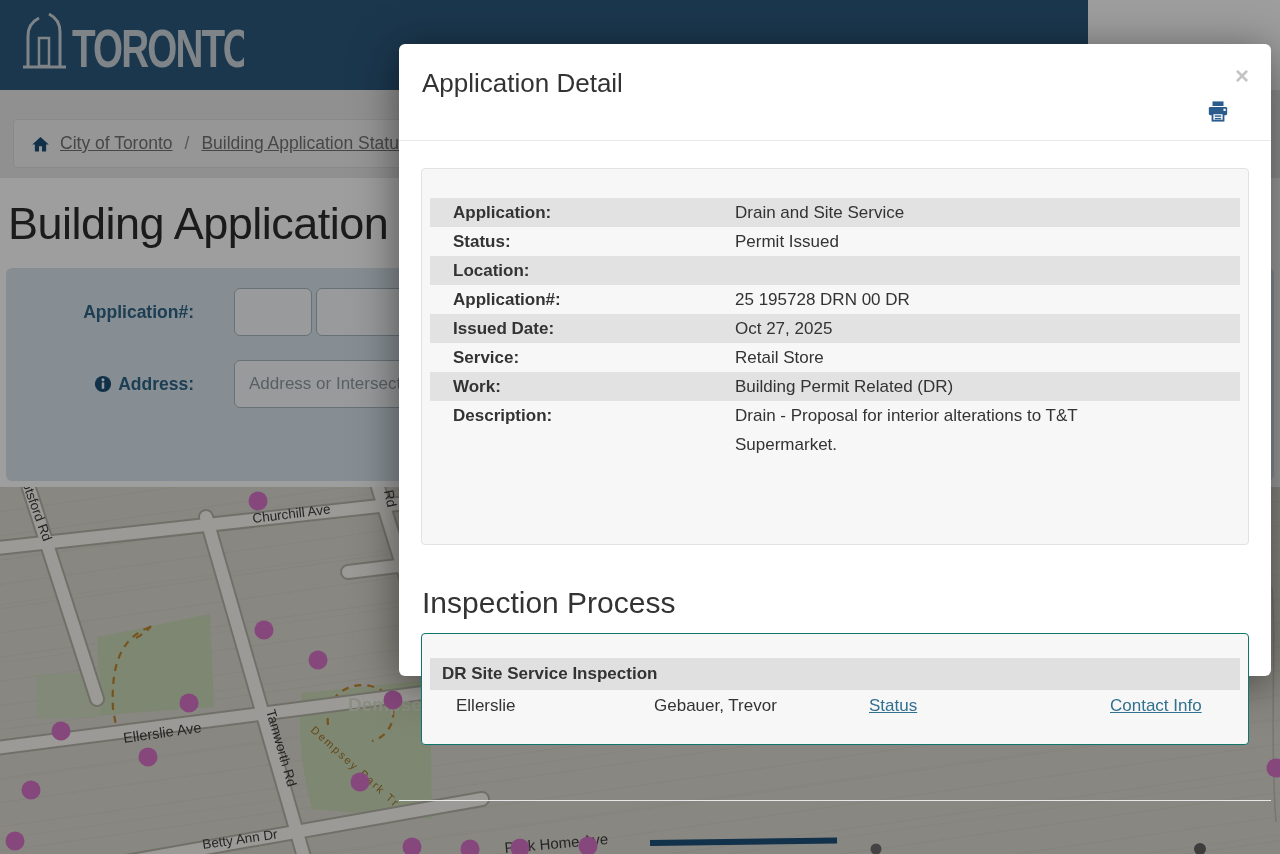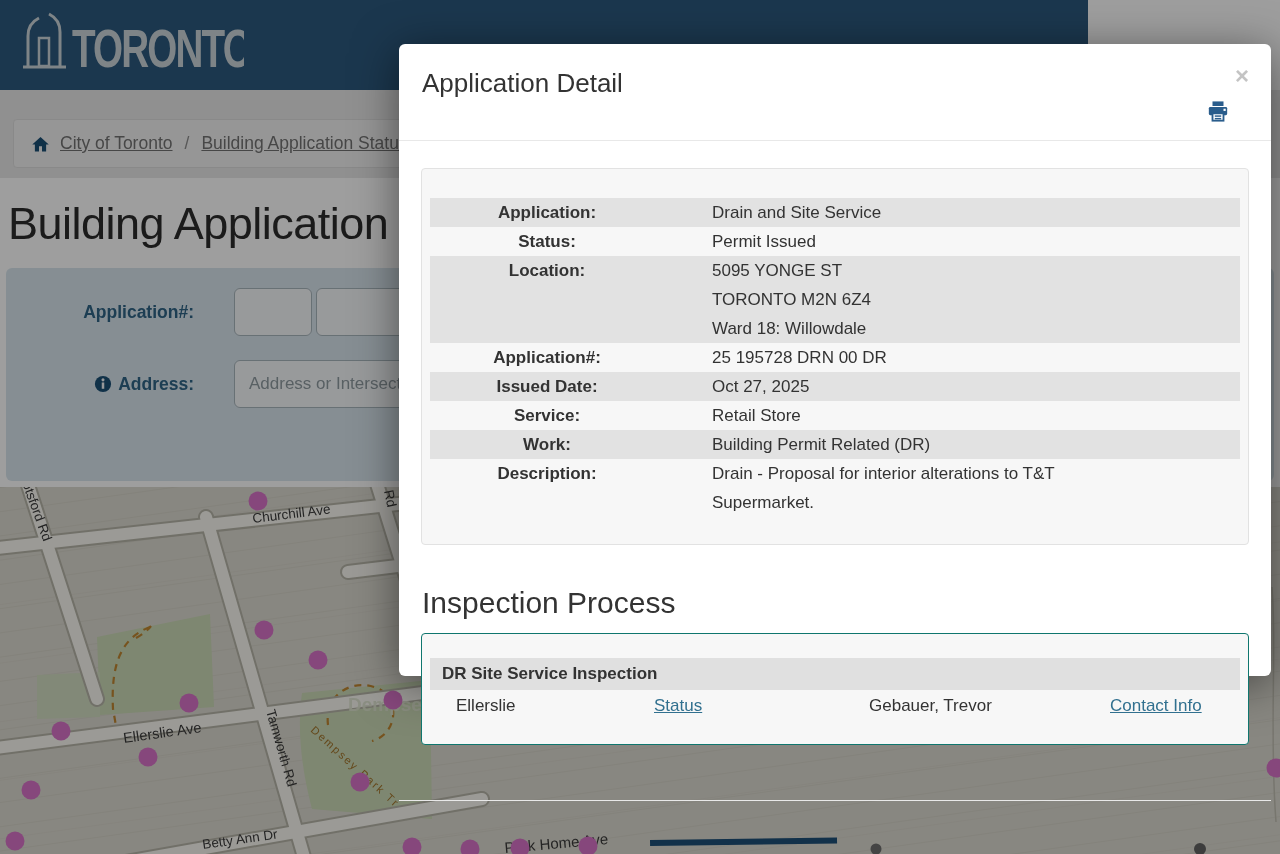--- a/index.html
+++ b/index.html
@@ -50,21 +50,21 @@
              font-size:24px; font-weight:bold; line-height:1; cursor:pointer;
              font-family:"Liberation Sans", sans-serif; }
   .m-print { position:absolute; right:42px; top:56px; background:none; border:none; cursor:pointer; }
   .m-head-divider { position:absolute; left:0; top:96px; width:100%; border-top:1px solid #e8e8e8; }
 
   .detail-panel { position:absolute; left:22px; top:124px; width:828px; height:377px;
                   background:#f7f7f7; border:1px solid #e2e2e2; border-radius:4px;
                   padding:29px 8px 0 8px; overflow:hidden; }
   .drow { display:flex; line-height:29px; font-size:17px; color:#333; }
   .drow.shaded { background:#e2e2e2; }
-  .dlabel { width:238px; text-align:center; font-weight:bold; padding-right:4px; flex:0 0 auto; }
+  .dlabel { width:238px; text-align:left; font-weight:bold; padding-right:4px; flex:0 0 auto;margin-left:23px; }
   .dvalue { flex:1; padding-left:44px; white-space:pre-line; }
 
   .insp-h { position:absolute; left:23px; top:542px; font-size:30px; font-weight:400; color:#333; }
   .insp-panel { position:absolute; left:22px; top:589px; width:828px; height:112px;
                 background:#f7f7f7; border:1px solid #0f766e; border-radius:4px; padding:24px 8px 0 8px; }
   .insp-head { background:#e0e0e0; height:32px; line-height:32px; font-weight:bold;
                font-size:17px; color:#333; padding-left:12px; }
   .insp-row { display:grid; grid-template-columns:198px 215px 241px 1fr; padding-left:26px;
               line-height:31px; font-size:17px; color:#333; }
   .insp-row a { color:#31708f; text-decoration:underline; cursor:pointer; }
@@ -231,23 +231,20 @@
       <div class="drow shaded">
         <div class="dlabel">Application:</div>
         <div class="dvalue">Drain and Site Service</div>
       </div>
       <div class="drow">
         <div class="dlabel">Status:</div>
         <div class="dvalue">Permit Issued</div>
       </div>
       <div class="drow shaded">
         <div class="dlabel">Location:</div>
-        <div class="dvalue">5095 YONGE ST
-TORONTO M2N 6Z4
-Ward 18: Willowdale</div>
       </div>
       <div class="drow">
         <div class="dlabel">Application#:</div>
         <div class="dvalue">25 195728 DRN 00 DR</div>
       </div>
       <div class="drow shaded">
         <div class="dlabel">Issued Date:</div>
         <div class="dvalue">Oct 27, 2025</div>
       </div>
       <div class="drow">
@@ -264,21 +261,21 @@
 Supermarket.</div>
       </div>
     </div>
 
     <h3 class="insp-h">Inspection Process</h3>
 
     <div class="insp-panel">
       <div class="insp-head">DR Site Service Inspection</div>
       <div class="insp-row">
         <span>Ellerslie</span>
+        <span>Gebauer, Trevor</span>
         <span><a>Status</a></span>
-        <span>Gebauer, Trevor</span>
         <span><a>Contact Info</a></span>
       </div>
     </div>
 
     <div class="m-foot-divider"></div>
   </div>
 </div>
 
 </body></html>

